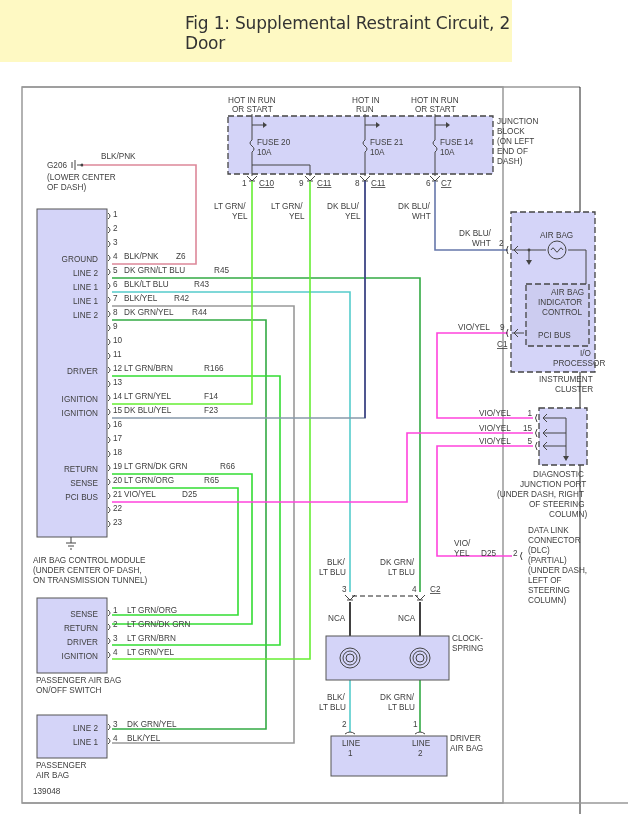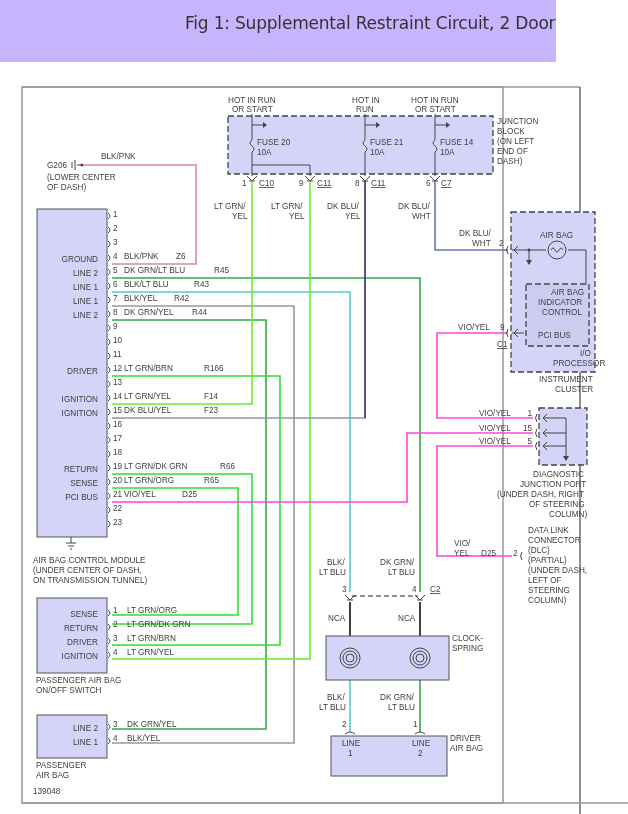--- a/index.html
+++ b/index.html
@@ -1,17 +1,17 @@
 <!DOCTYPE html>
 <html><head>
 <meta charset="utf-8">
 <style>
   html, body { margin: 0; padding: 0; background: #ffffff; }
   body { width: 628px; height: 814px; position: relative; overflow: hidden; font-family: "Liberation Sans", sans-serif; }
-  .header { position: absolute; left: 0; top: 0; width: 556px; height: 62px; background: #c4b5fd; }
+  .header { position: absolute; left: 0; top: 0; width: 512px; height: 62px; background: #fef9c3; }
   .header-title { position: absolute; left: 185px; top: 13px; font-family: "DejaVu Sans", sans-serif; font-size: 17px; color: #333333; letter-spacing: -0.2px; }
   svg { position: absolute; left: 0; top: 0; }
   svg text { font-family: "Liberation Sans", sans-serif; font-size: 8.2px; fill: #404040; }
 </style>
 </head>
 <body>
 
 <div class="header">
   <div class="header-title">Fig 1: Supplemental Restraint Circuit, 2 Door</div>
 </div>

